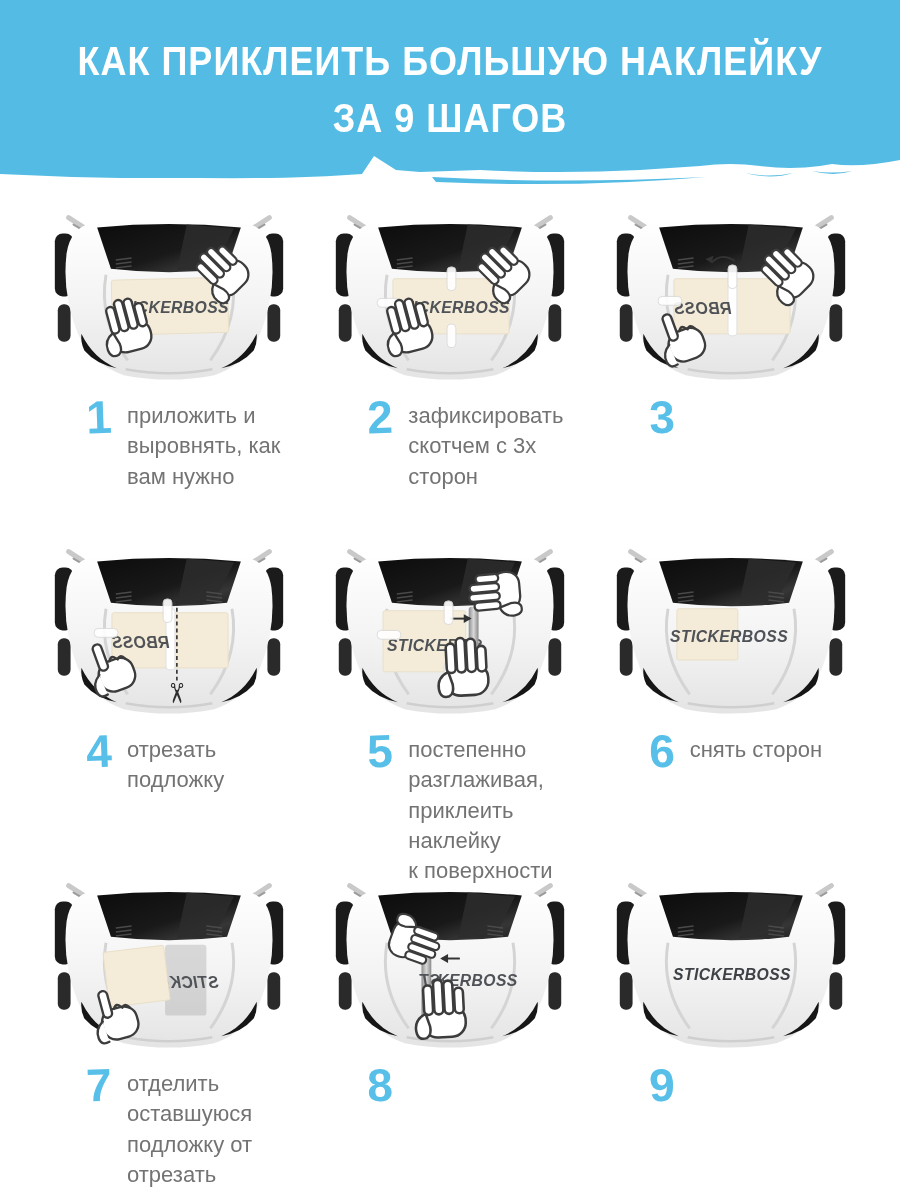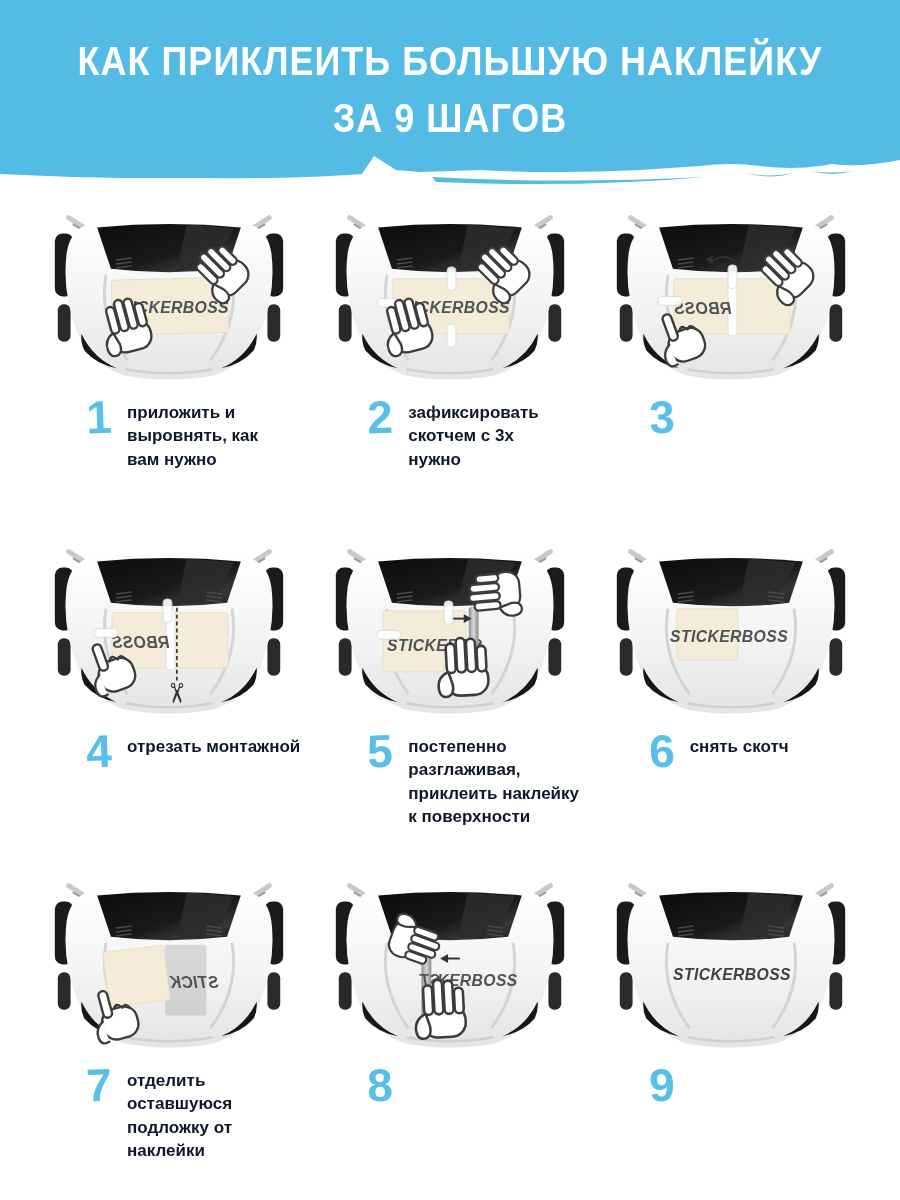--- a/index.html
+++ b/index.html
@@ -24,22 +24,22 @@
     grid-auto-rows:334px; padding:0 28px;
   }
   .step { margin:0; }
   .car { width:256px; height:187px; display:block; margin:0 auto; }
   .cap { display:flex; align-items:flex-start; gap:13px; padding:14px 4px 0 56px; }
   .num {
     font-size:46px; font-weight:700; color:#58c0e8; line-height:0.82;
     min-width:30px; text-align:center; transform:rotate(-2deg);
   }
   .txt {
-    font-size:17px; color:#0f172a; line-height:1.38; white-space:pre-line;
-    padding-top:2px; font-weight:700;
+    font-size:22px; color:#737373; line-height:1.38; white-space:pre-line;
+    padding-top:2px; font-weight:400;
   }
   
   .sheet  { fill:#f4ecd9; stroke:#e8dfc8; stroke-width:1; }
   .stk {
     font-family:"Liberation Sans", sans-serif; font-style:italic; font-weight:700;
     font-size:16px; fill:#4f5257; letter-spacing:0.4px;
   }
   .stk-final { fill:#3e4146; }
   .foldedge { fill:#ffffff; stroke:#e0e0e0; stroke-width:1; }
   .dash { stroke:#2b2b2b; stroke-width:1.6; stroke-dasharray:4 3; fill:none; }
@@ -167,21 +167,21 @@
         <use href="#tape-v" transform="translate(127,70)"></use>
         <use href="#tape-v" transform="translate(127,128)"></use>
         <use href="#tape-h" transform="translate(56,102)"></use>
         <use href="#hand-flat" transform="translate(185,76) rotate(-45) scale(1.15) translate(-22,-26)"></use>
         <use href="#hand-flat" transform="translate(88,132) rotate(-15) scale(1.2) translate(-22,-26)"></use>
       </svg>
       <figcaption class="cap">
         <span class="num">2</span>
         <span class="txt">зафиксировать
 скотчем с 3х
-нужно</span>
+сторон</span>
       </figcaption>
     </figure>
 
     <figure class="step">
       <svg class="car" viewBox="0 0 260 190">
         <use href="#car-base"></use>
         <g>
           <rect class="sheet" x="72" y="82" width="118" height="56" rx="2"></rect>
           <rect class="foldedge" x="127" y="78" width="9" height="62" rx="3"></rect>
           <text class="stk" transform="translate(101,118) scale(-1,1)" text-anchor="middle">RBOSS</text>
@@ -211,21 +211,21 @@
         <use href="#tape-v" transform="translate(124,68)"></use>
         <use href="#tape-h" transform="translate(54,98)"></use>
         <path class="dash" d="M138,70 L138,152"></path>
         <g transform="translate(138,164) rotate(90)">
           <text class="scis" text-anchor="middle" dominant-baseline="central">✂</text>
         </g>
         <use href="#hand-point" transform="translate(72,138) rotate(-20) scale(1.2) translate(-22,-26)"></use>
       </svg>
       <figcaption class="cap">
         <span class="num">4</span>
-        <span class="txt">отрезать монтажной</span>
+        <span class="txt">отрезать подложку</span>
       </figcaption>
     </figure>
 
     <figure class="step">
       <svg class="car" viewBox="0 0 260 190">
         <use href="#car-base"></use>
         <rect class="sheet" x="62" y="80" width="84" height="62" rx="2"></rect>
         <text class="stk" x="66" y="121" text-anchor="start">STICKERB</text>
         <text class="stk" transform="translate(153,121) scale(-1,1)" text-anchor="middle">SS</text>
         <rect x="149" y="76" width="10" height="72" rx="3" fill="url(#stripGrad)"></rect>
@@ -249,36 +249,36 @@
     </figure>
 
     <figure class="step">
       <svg class="car" viewBox="0 0 260 190">
         <use href="#car-base"></use>
         <rect class="sheet" x="75" y="78" width="62" height="52" rx="2"></rect>
         <text class="stk" x="128" y="112" text-anchor="middle">STICKERBOSS</text>
       </svg>
       <figcaption class="cap">
         <span class="num">6</span>
-        <span class="txt">снять скотч</span>
+        <span class="txt">снять сторон</span>
       </figcaption>
     </figure>
 
     <figure class="step">
       <svg class="car" viewBox="0 0 260 190">
         <use href="#car-base"></use>
         <rect x="126" y="80" width="42" height="72" rx="3" fill="#9e9e9e" opacity="0.35"></rect>
         <text class="stk" transform="translate(150,124) scale(-1,1)" text-anchor="middle">STICKE</text>
         <rect class="sheet" x="66" y="84" width="62" height="56" rx="2" transform="rotate(-7 97 112)"></rect>
         <use href="#hand-point" transform="translate(76,152) rotate(-15) scale(1.2) translate(-22,-26)"></use>
       </svg>
       <figcaption class="cap">
         <span class="num">7</span>
         <span class="txt">отделить оставшуюся
-подложку от наклейки</span>
+подложку от отрезать</span>
       </figcaption>
     </figure>
 
     <figure class="step">
       <svg class="car" viewBox="0 0 260 190">
         <use href="#car-base"></use>
         <rect x="101" y="76" width="10" height="78" rx="3" fill="url(#stripGrad)"></rect>
         <text class="stk" transform="translate(110,122) scale(-1,1)" text-anchor="middle">ST</text>
         <text class="stk" x="117" y="122" text-anchor="start">KERBOSS</text>
         <g>

